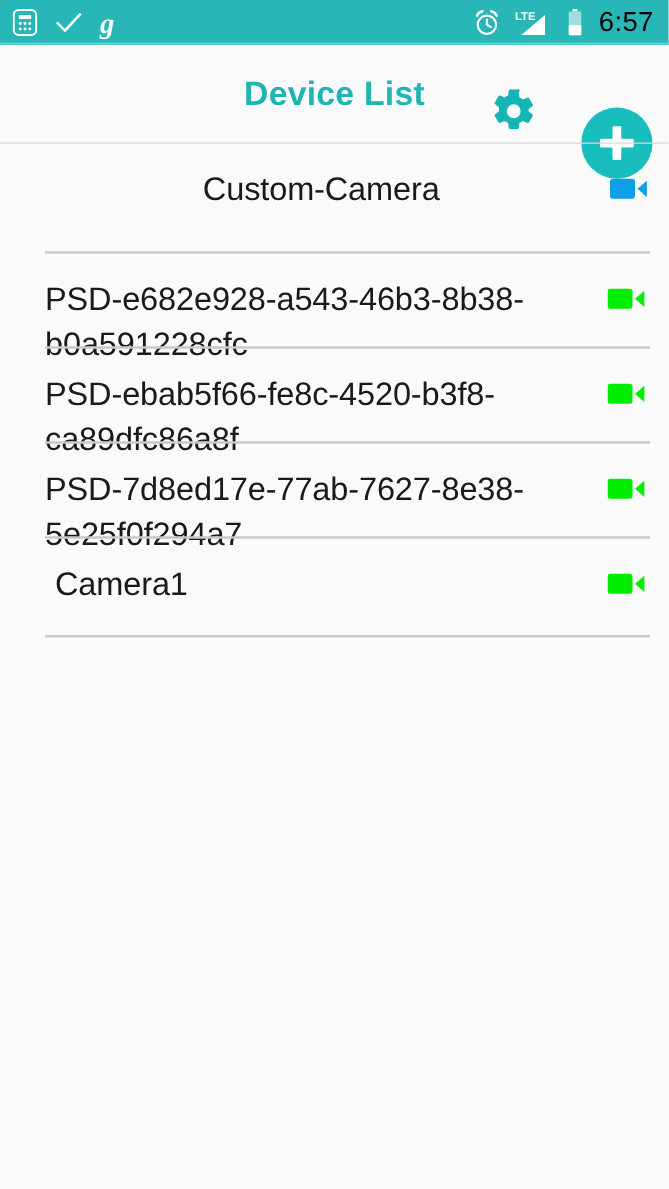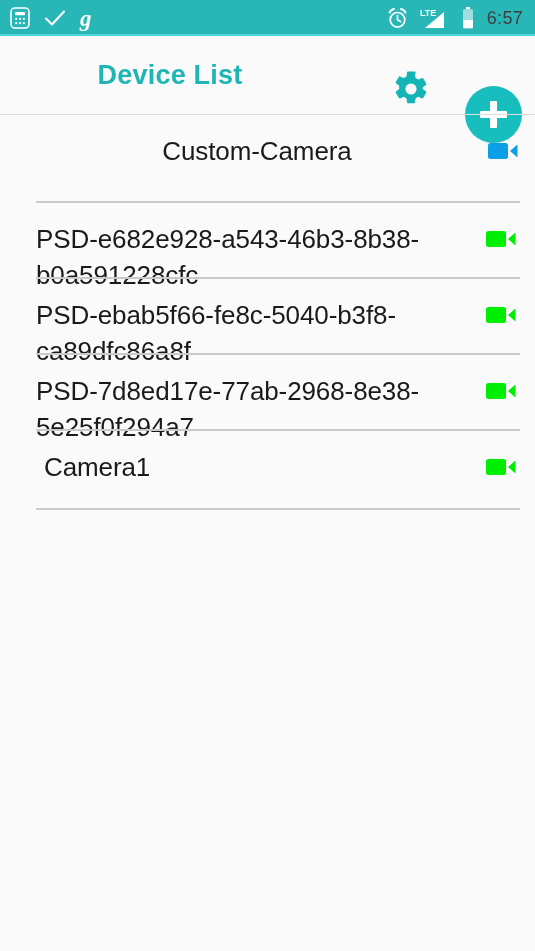--- a/index.html
+++ b/index.html
@@ -37,22 +37,22 @@
     display: flex;
     align-items: center;
   }
   .status-left > * { margin-right: 14px; }
   .status-right > * { margin-left: 11px; }
   .sb-icon {
     display: block;
     line-height: 0;
   }
   .status-time {
-    color: #404040;
-    font-size: 18px;
+    color: #000000;
+    font-size: 22px;
     font-weight: 400;
     letter-spacing: 0.3px;
     line-height: 1;
     margin-left: 13px;
   }
   .glyph-g {
     color: #ffffff;
     font-family: "Liberation Serif", serif;
     font-style: italic;
     font-weight: 700;
@@ -74,21 +74,21 @@
     content: "";
     position: absolute;
     left: 0; right: 0; bottom: 0;
     height: 1px;
     background: #dcdcdc;
   }
   .app-title {
     position: absolute;
     left: 0;
     right: 195px;
-    text-align: center;
+    text-align: right;
     color: #1fb5b5;
     font-size: 27px;
     font-weight: 700;
     letter-spacing: 0.2px;
     white-space: nowrap;
   }
   .gear-button {
     position: absolute;
     left: 386px;
     top: 53px;
@@ -257,29 +257,29 @@
     </div>
     <div class="row row-h-short">
       <div class="row-label">PSD-e682e928-a543-46b3-8b38-b0a591228cfc</div>
       <div class="row-icon"><svg width="30" height="20" viewBox="0 0 30 20">
           <rect x="0" y="2" width="20" height="16" rx="2.5" fill="#00ef00"></rect>
           <path d="M22 10 L29.5 3.5 L29.5 16.5 Z" fill="#00ef00"></path>
         </svg></div>
       <span class="divider"></span>
     </div>
     <div class="row row-h-short">
-      <div class="row-label">PSD-ebab5f66-fe8c-5040-b3f8-ca89dfc86a8f</div>
+      <div class="row-label">PSD-ebab5f66-fe8c-4520-b3f8-ca89dfc86a8f</div>
       <div class="row-icon"><svg width="30" height="20" viewBox="0 0 30 20">
           <rect x="0" y="2" width="20" height="16" rx="2.5" fill="#00ef00"></rect>
           <path d="M22 10 L29.5 3.5 L29.5 16.5 Z" fill="#00ef00"></path>
         </svg></div>
       <span class="divider"></span>
     </div>
     <div class="row row-h-short">
-      <div class="row-label">PSD-7d8ed17e-77ab-2968-8e38-5e25f0f294a7</div>
+      <div class="row-label">PSD-7d8ed17e-77ab-7627-8e38-5e25f0f294a7</div>
       <div class="row-icon"><svg width="30" height="20" viewBox="0 0 30 20">
           <rect x="0" y="2" width="20" height="16" rx="2.5" fill="#00ef00"></rect>
           <path d="M22 10 L29.5 3.5 L29.5 16.5 Z" fill="#00ef00"></path>
         </svg></div>
       <span class="divider"></span>
     </div>
     <div class="row row-h-medium">
       <div class="row-label">Camera1</div>
       <div class="row-icon"><svg width="30" height="20" viewBox="0 0 30 20">
           <rect x="0" y="2" width="20" height="16" rx="2.5" fill="#00ef00"></rect>

